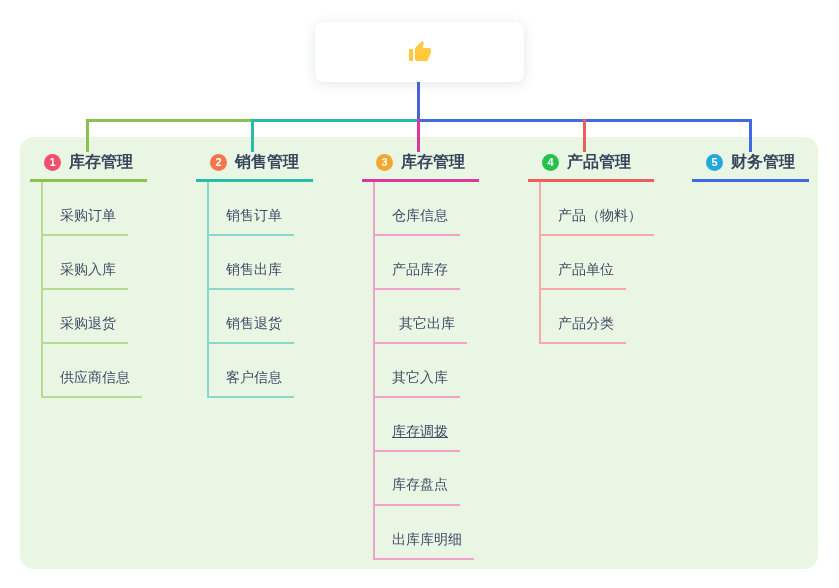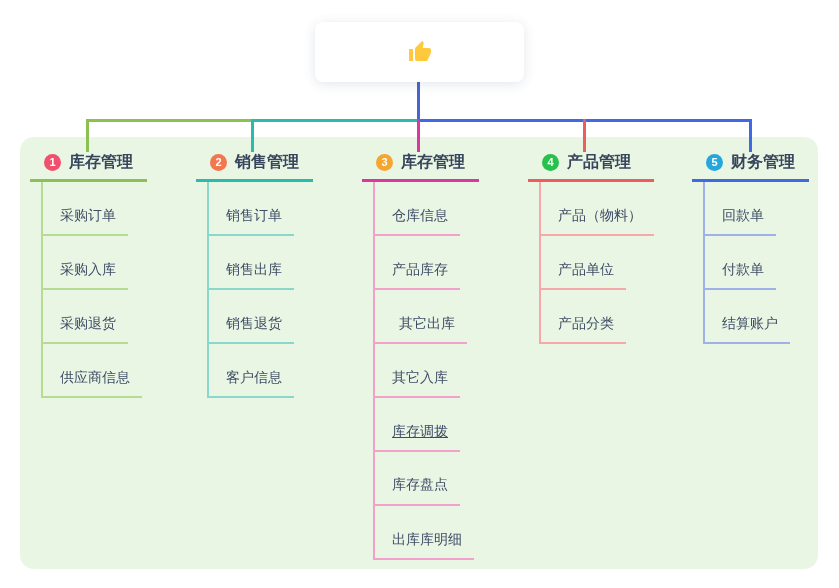--- a/index.html
+++ b/index.html
@@ -162,21 +162,16 @@
           <div class="child" style="border-bottom-color: rgb(248, 168, 168);">产品（物料）</div>
           <div class="child" style="border-bottom-color: rgb(248, 168, 168);">产品单位</div>
           <div class="child" style="border-bottom-color: rgb(248, 168, 168);">产品分类</div>
         </div>
       </div>
       <div class="branch" style="left: 692px;">
         <div class="branch-header" style="border-bottom-color: rgb(65, 105, 225);">
           <span class="badge" style="background: rgb(35, 168, 221);">5</span>
           <span>财务管理</span>
         </div>
-        <div class="children" style="border-left-color: rgb(159, 177, 232);">
-          <div class="child" style="border-bottom-color: rgb(159, 177, 232);">回款单</div>
-          <div class="child" style="border-bottom-color: rgb(159, 177, 232);">付款单</div>
-          <div class="child" style="border-bottom-color: rgb(159, 177, 232);">结算账户</div>
-        </div>
       </div>
     </div>
 
 </div>
 
 </body></html>

